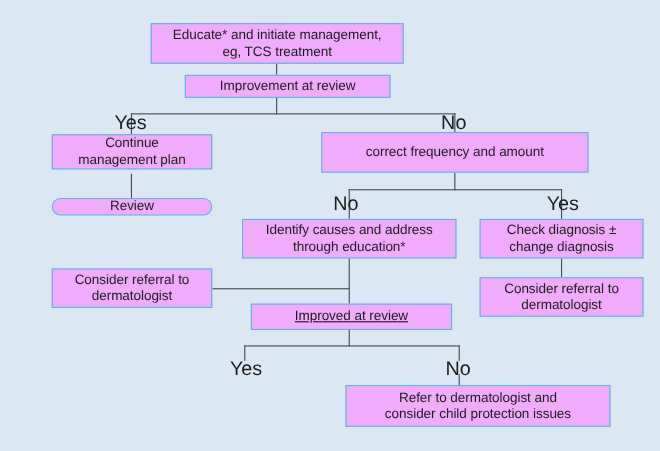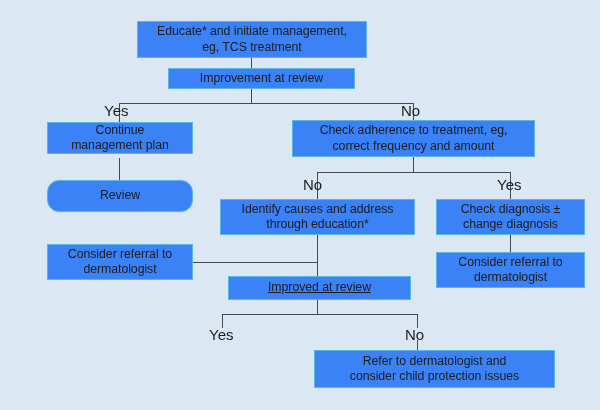--- a/index.html
+++ b/index.html
@@ -15,41 +15,41 @@
   #flowchart {
     position: relative;
     width: 600px;
     height: 410px;
     background: #dbe7f3;
     overflow: hidden;
     box-sizing: border-box;
   }
   .box {
     position: absolute;
-    background: #3b82f6;
+    background: #f0abfc;
     border: 1.5px solid #5bb6dd;
     box-sizing: border-box;
     display: flex;
     align-items: center;
     justify-content: center;
     text-align: center;
     color: #1c1c1c;
     font-size: 12.3px;
     line-height: 15.5px;
     letter-spacing: -0.05px;
     z-index: 3;
   }
   .box span {
     display: block;
     padding: 0 5px;
   }
   .lbl {
     position: absolute;
     color: #1c1c1c;
-    font-size: 15px;
+    font-size: 18px;
     line-height: 14px;
     white-space: nowrap;
     z-index: 4;
   }
   .ln {
     position: absolute;
     background: #3f4a54;
     z-index: 1;
   }
   .ln.h { height: 1.4px; }
@@ -100,27 +100,26 @@
   <div class="lbl" style="left:104px; top:104px;">Yes</div>
   <div class="lbl" style="left:401px; top:104px;">No</div>
 
   <div class="box" style="left:47px; top:122px; width:146px; height:32px;">
     <span>
       <span>Continue</span>
       <span>management plan</span>
     </span>
   </div>
 
-  <div class="box" style="left:47px; top:180px; width:146px; height:32px;border-radius:12px;">
+  <div class="box" style="left:47px; top:180px; width:146px; height:16px;border-radius:12px;">
     <span>Review</span>
   </div>
 
   <div class="box" style="left:292px; top:120px; width:243px; height:37px;">
     <span>
-      <span>Check adherence to treatment, eg,</span>
       <span>correct frequency and amount</span>
     </span>
   </div>
 
   <div class="lbl" style="left:303px; top:178px;">No</div>
   <div class="lbl" style="left:497px; top:178px;">Yes</div>
 
   <div class="box" style="left:220px; top:199px; width:195px; height:36px;">
     <span>
       <span>Identify causes and address</span>

